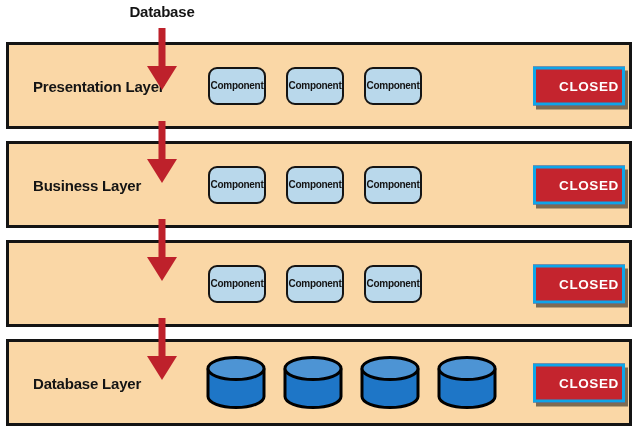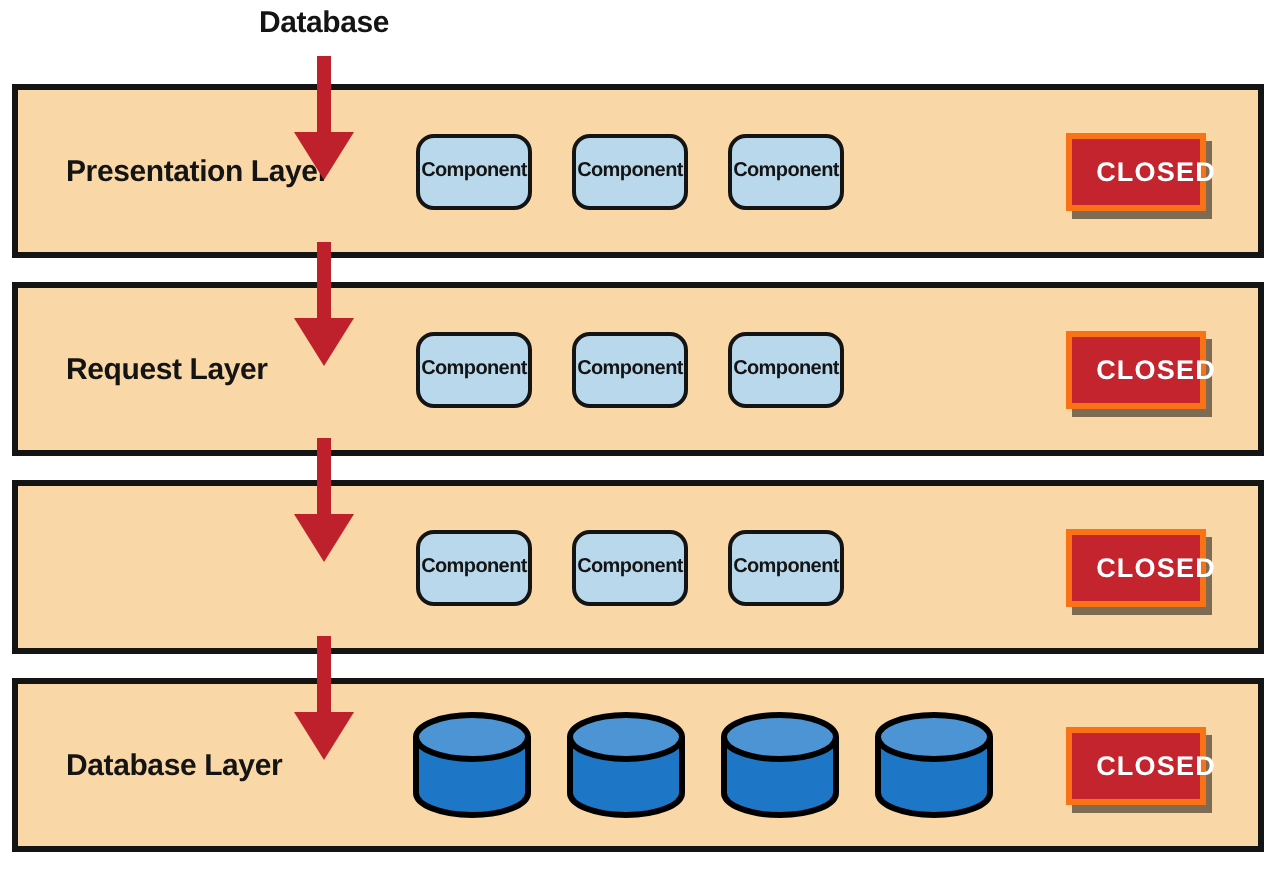--- a/index.html
+++ b/index.html
@@ -46,22 +46,22 @@
   .component {
     width: 58px; height: 38px; box-sizing: border-box;
     background: var(--component-fill);
     border: 2.5px solid var(--layer-border); border-radius: 9px;
     display: flex; align-items: center; justify-content: center;
     font-size: 10px; font-weight: 700; letter-spacing: -0.3px;
   }
 
   .closed-badge {
     position: absolute; left: 524px; top: 50%; transform: translateY(-50%);
-    width: 70px; height: 39px; box-sizing: border-box;
-    background: var(--closed-fill); border: 3px solid #f97316;
+    width: 92px; height: 39px; box-sizing: border-box;
+    background: var(--closed-fill); border: 3px solid #0ea5e9;
     color: var(--closed-text);
     display: flex; align-items: center; justify-content: center;
     font-size: 13.5px; font-weight: 600; letter-spacing: 0.6px;
     box-shadow: 3px 4px 0 rgba(0,0,0,0.5);
     padding-left: 20px;
   }
 
   .db-row {
     position: absolute; left: 196px; top: 50%; transform: translateY(-50%);
     display: flex; gap: 15px;
@@ -94,21 +94,21 @@
   <div class="layer-label">Presentation Layer</div>
   <div class="components-row">
     <div class="component">Component</div>
     <div class="component">Component</div>
     <div class="component">Component</div>
   </div>
   <div class="closed-badge">CLOSED</div>
 </div>
 
 <div id="layer-1" class="layer">
-  <div class="layer-label">Request Layer</div>
+  <div class="layer-label">Business Layer</div>
   <div class="components-row">
     <div class="component">Component</div>
     <div class="component">Component</div>
     <div class="component">Component</div>
   </div>
   <div class="closed-badge">CLOSED</div>
 </div>
 
 <div id="layer-2" class="layer">
   <div class="components-row">

